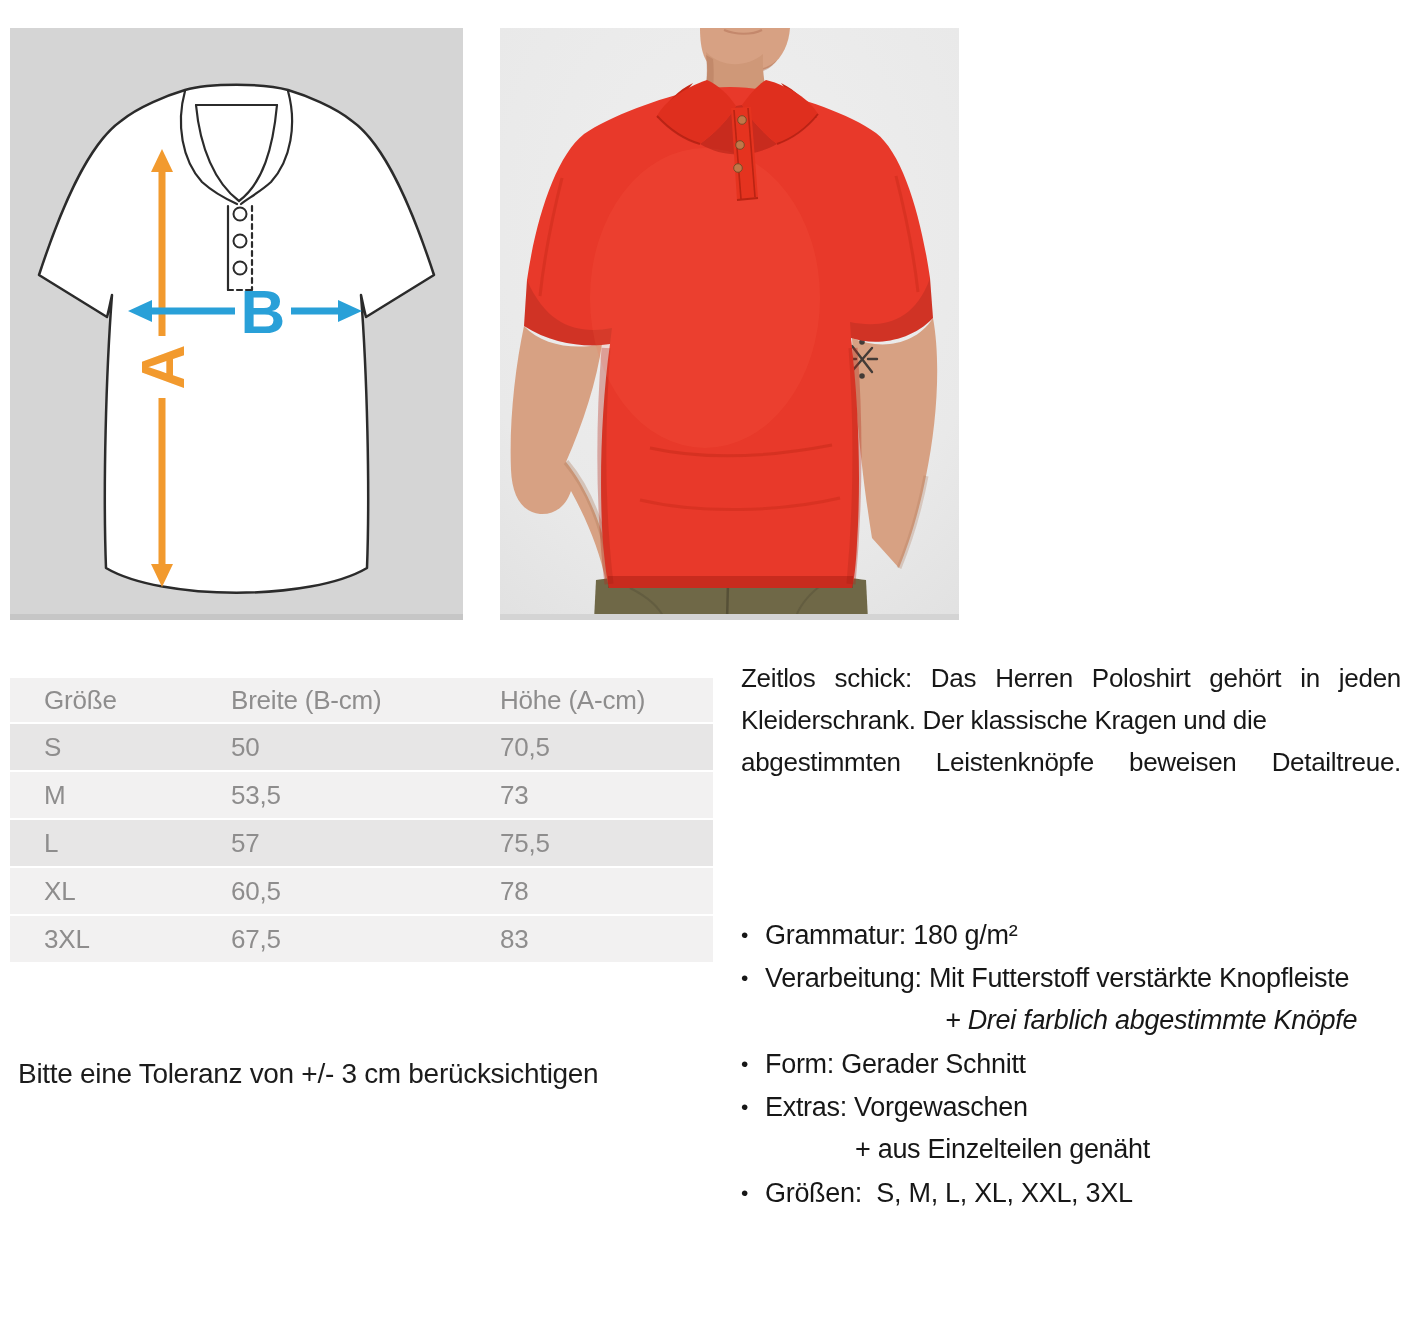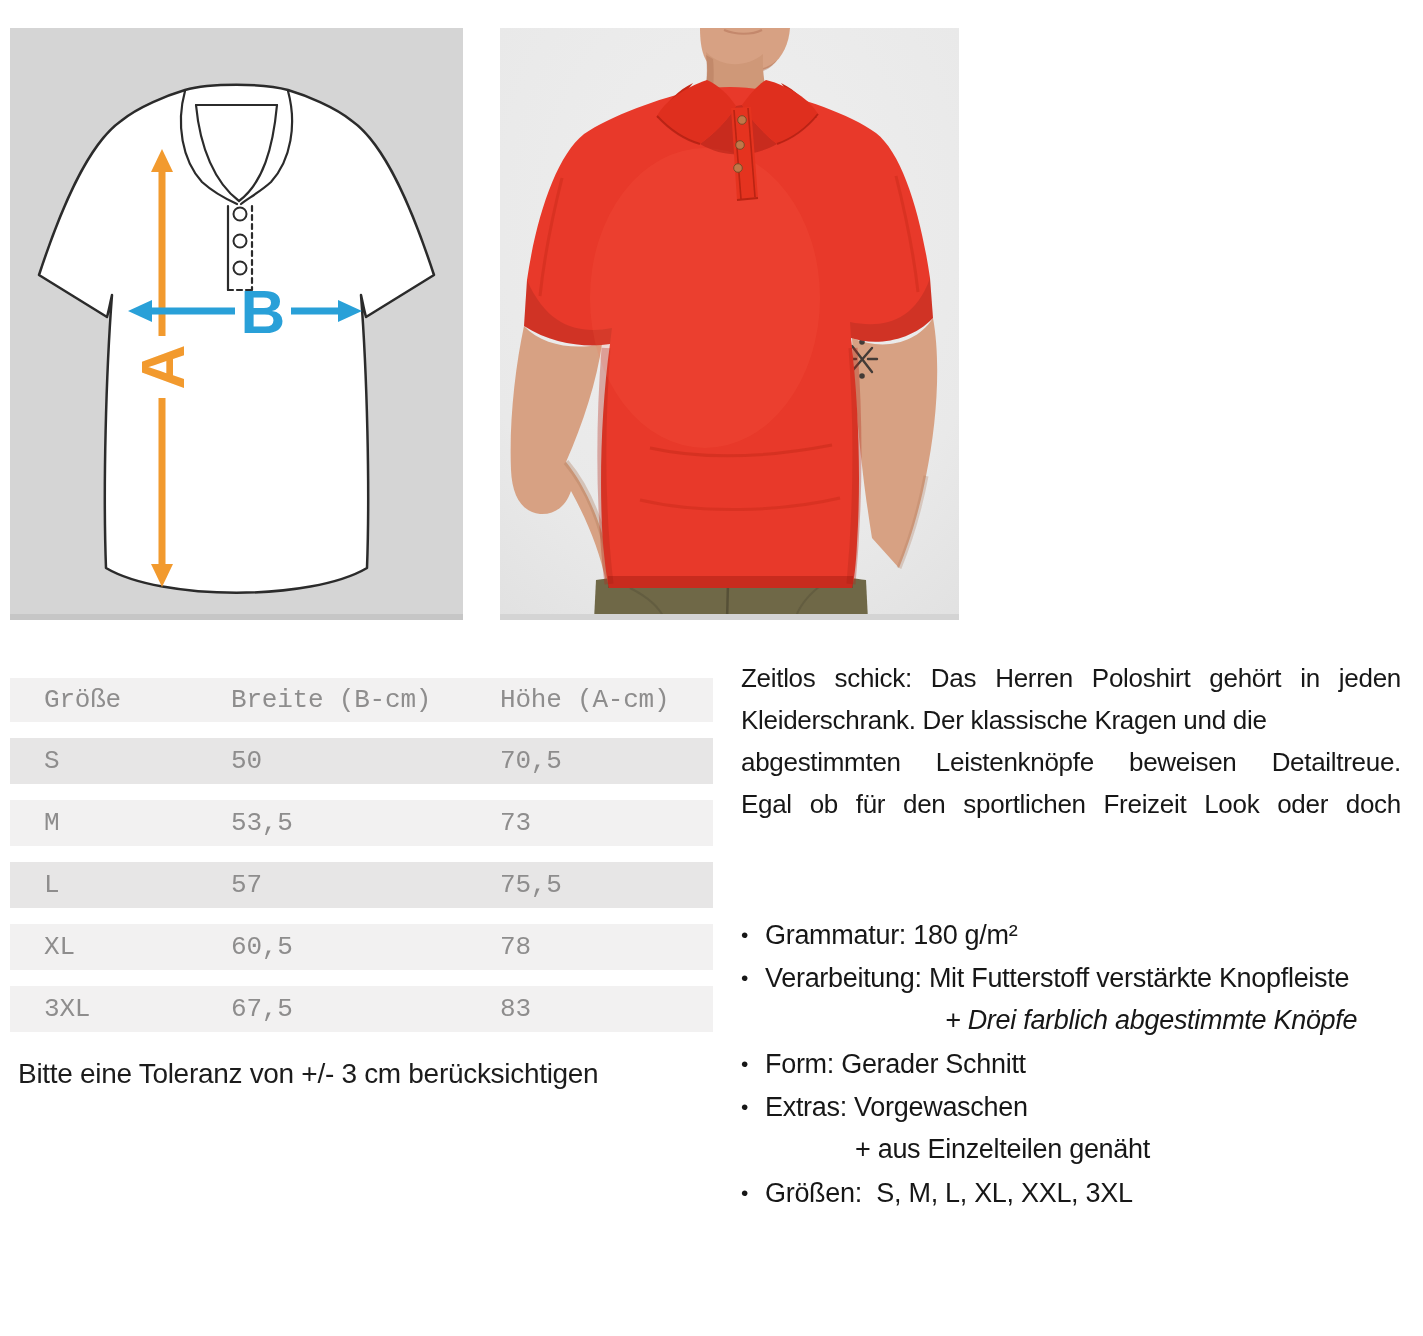--- a/index.html
+++ b/index.html
@@ -8,21 +8,21 @@
     font-family:"Liberation Sans", sans-serif;overflow:hidden;
     -webkit-font-smoothing:antialiased;
   }
   
   .diagram-box{position:absolute;left:10px;top:28px;width:453px;height:592px;}
   .photo-box{position:absolute;left:500px;top:28px;width:459px;height:592px;}
   .diagram-box svg,.photo-box svg{display:block;}
 
   
   .size-table{position:absolute;left:10px;top:678px;width:703px;font-size:26px;color:#8e8d8d;letter-spacing:-0.2px;}
-  .t-row{display:flex;align-items:center;margin-bottom:16px;background:#f2f1f1;font-family:Liberation Mono, monospace;}
+  .t-row{display:flex;align-items:center;margin-bottom:2px;background:#f2f1f1;}
   .t-row.alt{background:#e7e6e6;}
   .t-row.head{height:44px;}
   .t-row{height:46px;}
   .t-c1{width:221px;padding-left:34px;box-sizing:border-box;}
   .t-c2{width:269px;}
   .t-c3{flex:1;}
 
   .tolerance-note{position:absolute;left:18px;top:1058px;width:700px;font-size:28px;color:#1c1c1c;letter-spacing:-0.3px;}
 
   
@@ -202,21 +202,20 @@
     <div class="t-c3">83</div>
   </div>
 </div>
 
 <div class="tolerance-note">Bitte eine Toleranz von +/- 3 cm berücksichtigen</div>
 
 <div class="desc-par">
   <div class="p-line just">Zeitlos schick: Das Herren Poloshirt gehört in jeden</div>
   <div class="p-line">Kleiderschrank. Der klassische Kragen und die</div>
   <div class="p-line just">abgestimmten Leistenknöpfe beweisen Detailtreue.</div>
-  <div class="p-line just">Egal ob für den sportlichen Freizeit Look oder doch</div>
 </div>
 
 <div class="desc-list">
   <div class="b-item"><span class="dot">•</span><span>Grammatur: 180 g/m²</span></div>
   <div class="b-item"><span class="dot">•</span><span>Verarbeitung: Mit Futterstoff verstärkte Knopfleiste</span></div>
   <div class="b-item ind-2">+ Drei farblich abgestimmte Knöpfe</div>
   <div class="b-item"><span class="dot">•</span><span>Form: Gerader Schnitt</span></div>
   <div class="b-item"><span class="dot">•</span><span>Extras: Vorgewaschen</span></div>
   <div class="b-item ind-1b">+ aus Einzelteilen genäht</div>
   <div class="b-item"><span class="dot">•</span><span>Größen:  S, M, L, XL, XXL, 3XL</span></div>

